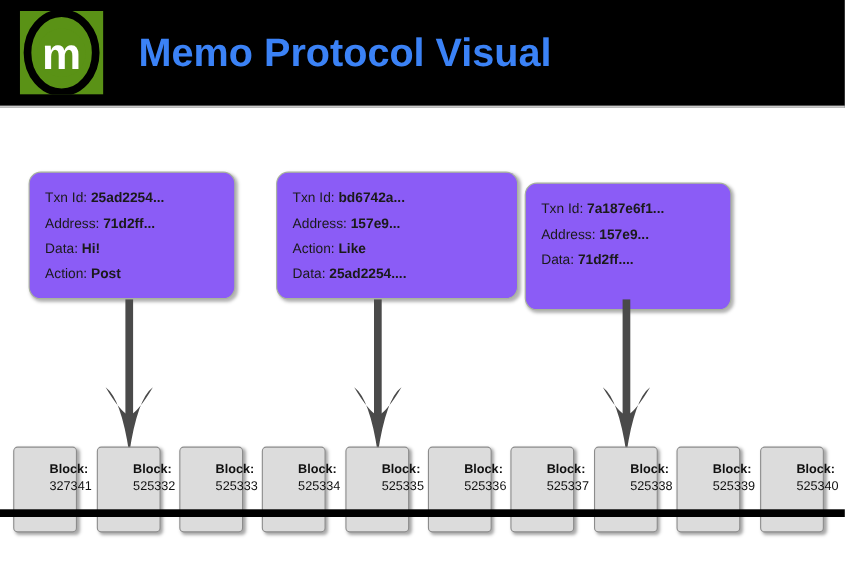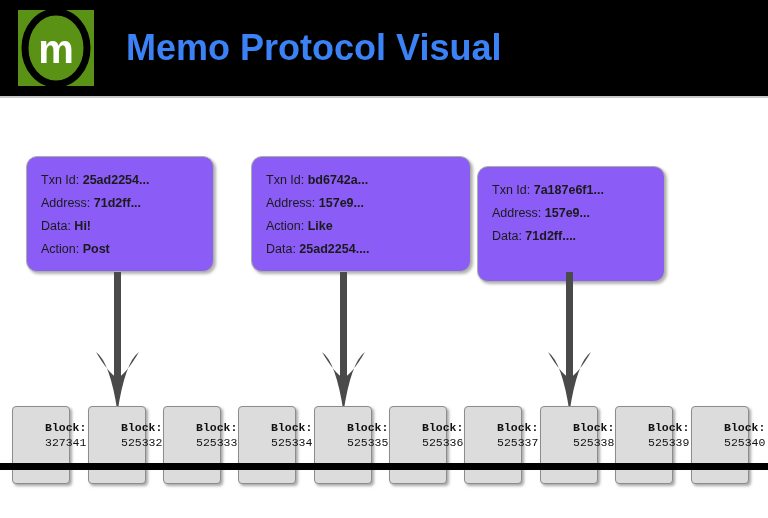--- a/index.html
+++ b/index.html
@@ -98,21 +98,21 @@
     box-shadow: 2px 2px 3px rgba(0,0,0,0.35);
     text-align: center;
     padding-top: 13px;
   }
   .block .block-label,
   .block .block-num {
     display: block;
     font-size: 11.5px;
     color: #111111;
     line-height: 15px;
-    font-family: Liberation Mono, monospace;
+    font-family: Liberation Sans, sans-serif;
     padding-left: 32px;
   }
   .block .block-label { font-weight: bold; }
   .block .block-num { font-weight: normal; }
 
   
   #chain-line {
     position: absolute;
     left: 0;
     width: 768px;

